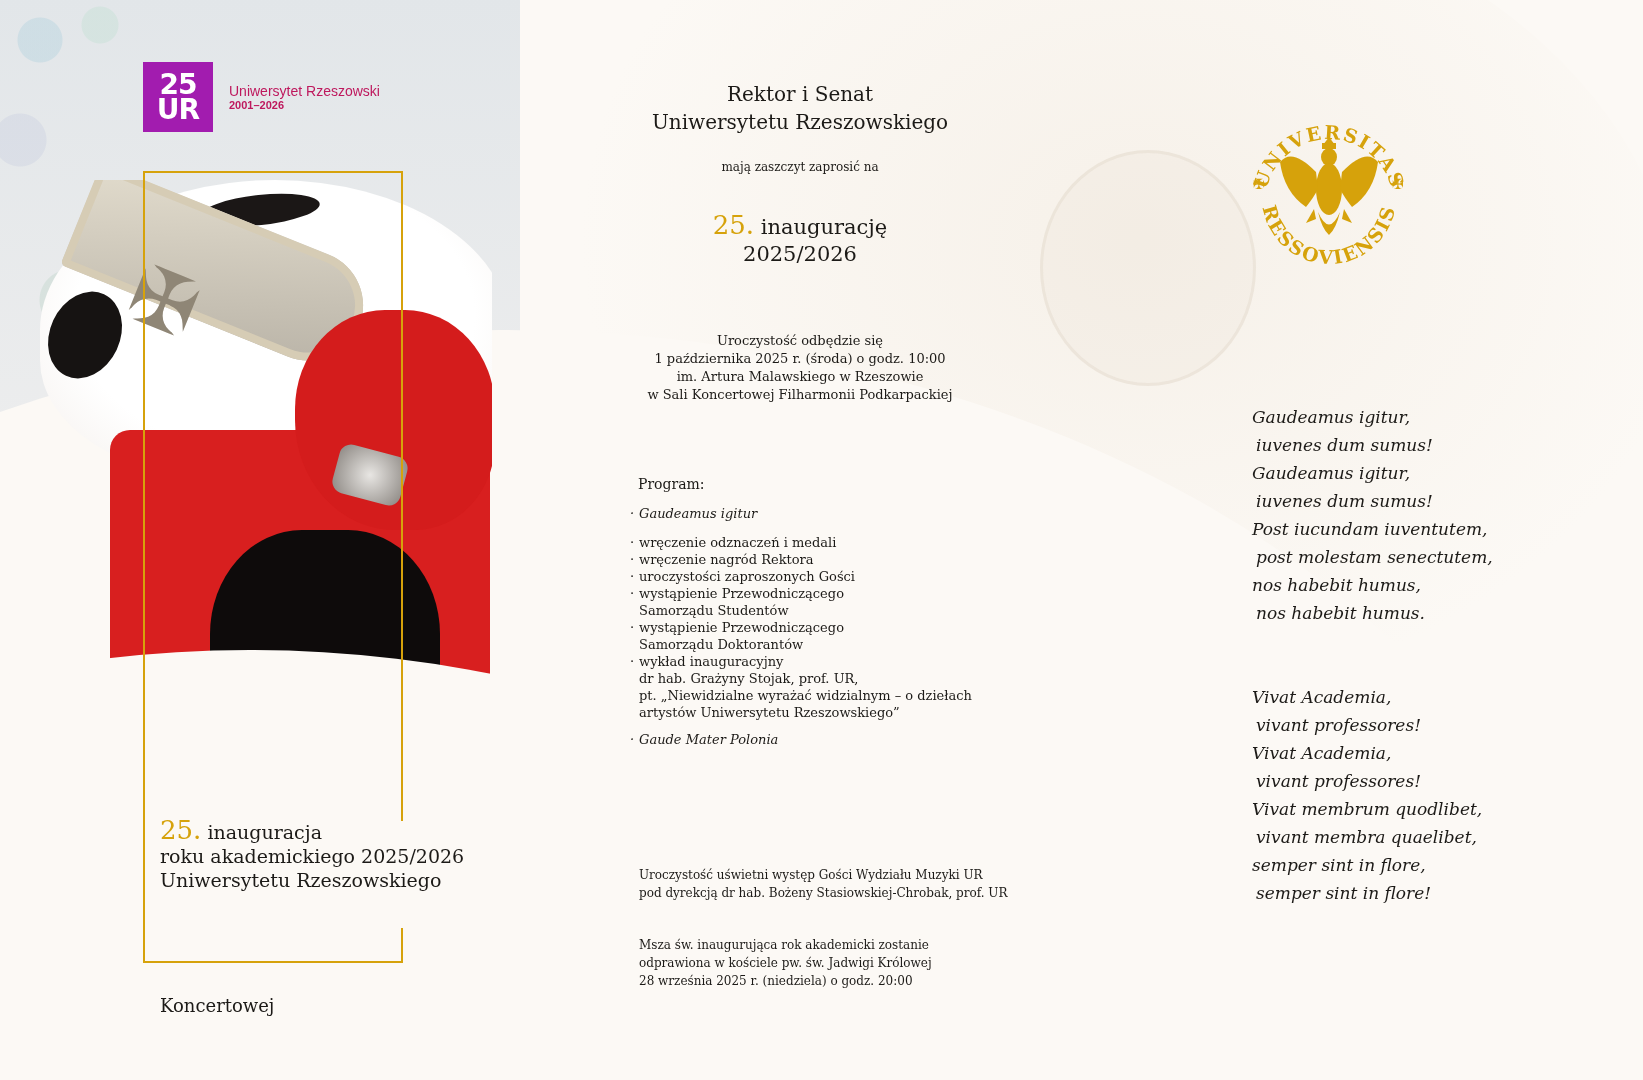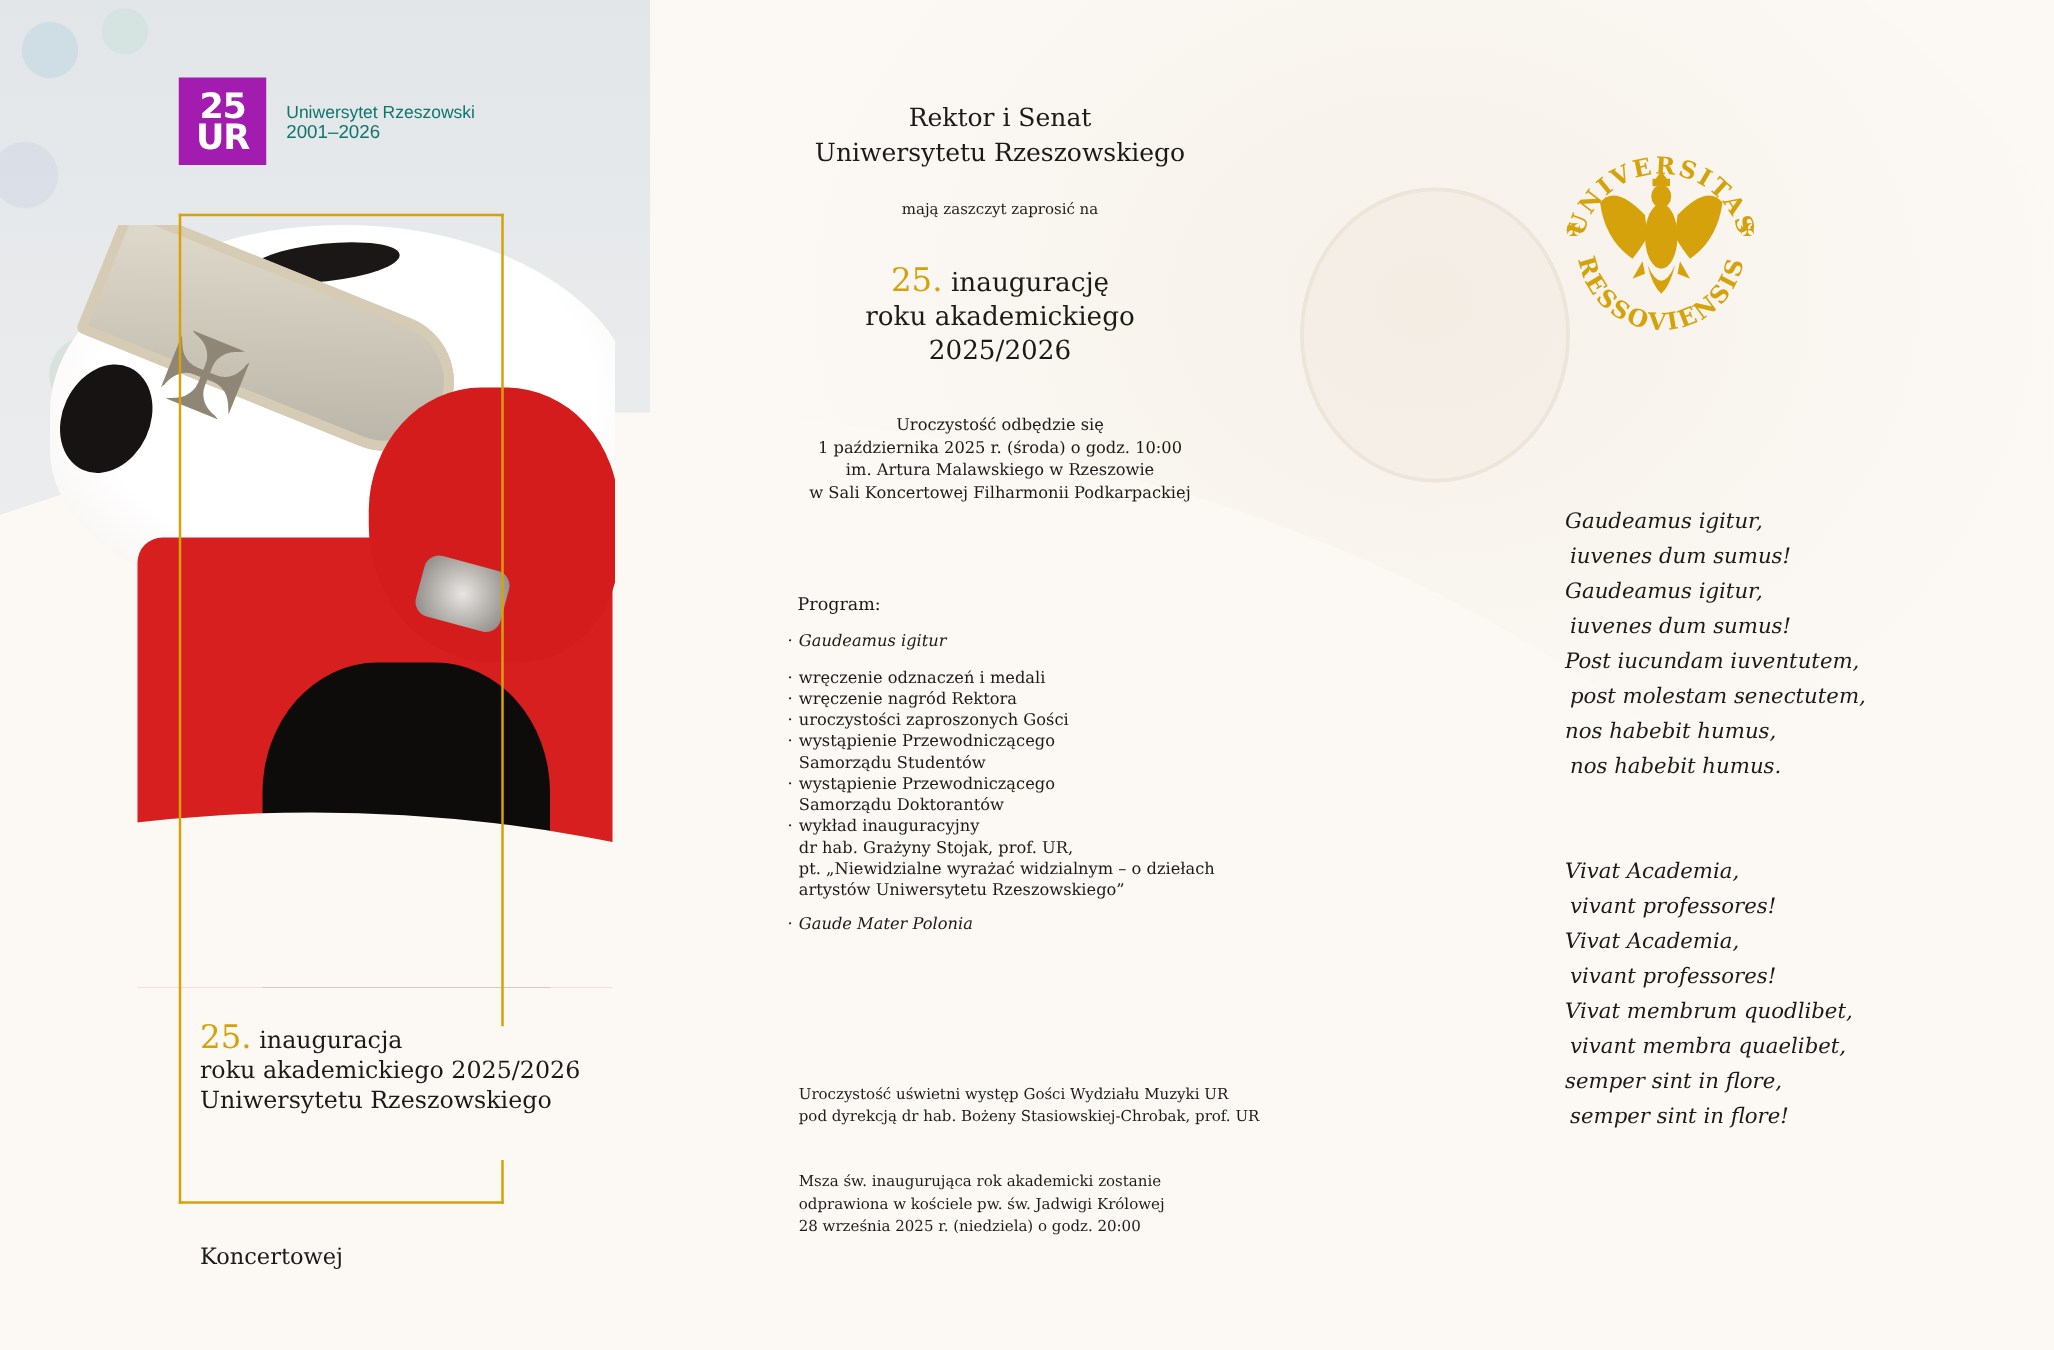--- a/index.html
+++ b/index.html
@@ -62,23 +62,23 @@
   .frame-right-bot { position: absolute; left: 401px; top: 928px; width: 2px; height: 35px; background: #d6a20b; }
 
   
   .logo { position: absolute; left: 143px; top: 62px; display: flex; align-items: center; }
   .logo-box {
     width: 70px; height: 70px; background: #a21caf; color: #fff;
     display: flex; flex-direction: column; align-items: center; justify-content: center;
     font-family: "DejaVu Sans", sans-serif; font-weight: bold; line-height: 0.9;
   }
   .logo-box span { font-size: 28px; letter-spacing: -1px; }
-  .logo-text { margin-left: 16px; font-family: "Liberation Sans", sans-serif; color: #0f766e; }
+  .logo-text { margin-left: 16px; font-family: "Liberation Sans", sans-serif; color: #be185d; }
   .logo-text .name { font-size: 14px; }
-  .logo-text .years { font-size: 15px; font-weight: normal; }
+  .logo-text .years { font-size: 11px; font-weight: bold; }
 
   .left-title { position: absolute; left: 160px; top: 818px; font-size: 19px; line-height: 24px; }
   .left-title .num, .mid-title .num { color: #d6a20b; font-size: 26px; }
   .invite-label { position: absolute; left: 160px; top: 995px; font-size: 18px; }
 
   
   .mid { position: absolute; left: 590px; width: 420px; text-align: center; }
   .mid-head { top: 80px; font-size: 20px; line-height: 28px; }
   .mid-sub { top: 160px; font-size: 12px; }
   .mid-title { top: 212px; font-size: 21px; line-height: 27px; }
@@ -151,21 +151,20 @@
 </div>
 <div class="invite-label">Koncertowej</div>
 
 <div class="mid mid-head">
   <div>Rektor i Senat</div>
   <div>Uniwersytetu Rzeszowskiego</div>
 </div>
 <div class="mid mid-sub">mają zaszczyt zaprosić na</div>
 <div class="mid mid-title">
   <div><span class="num">25.</span> <span>inaugurację</span></div>
-  <div>roku akademickiego</div>
   <div>2025/2026</div>
 </div>
 <div class="mid mid-details">
   <div>Uroczystość odbędzie się</div>
   <div>1 października 2025 r. (środa) o godz. 10:00</div>
   <div>im. Artura Malawskiego w Rzeszowie</div>
   <div>w Sali Koncertowej Filharmonii Podkarpackiej</div>
 </div>
 
 <div class="program">

